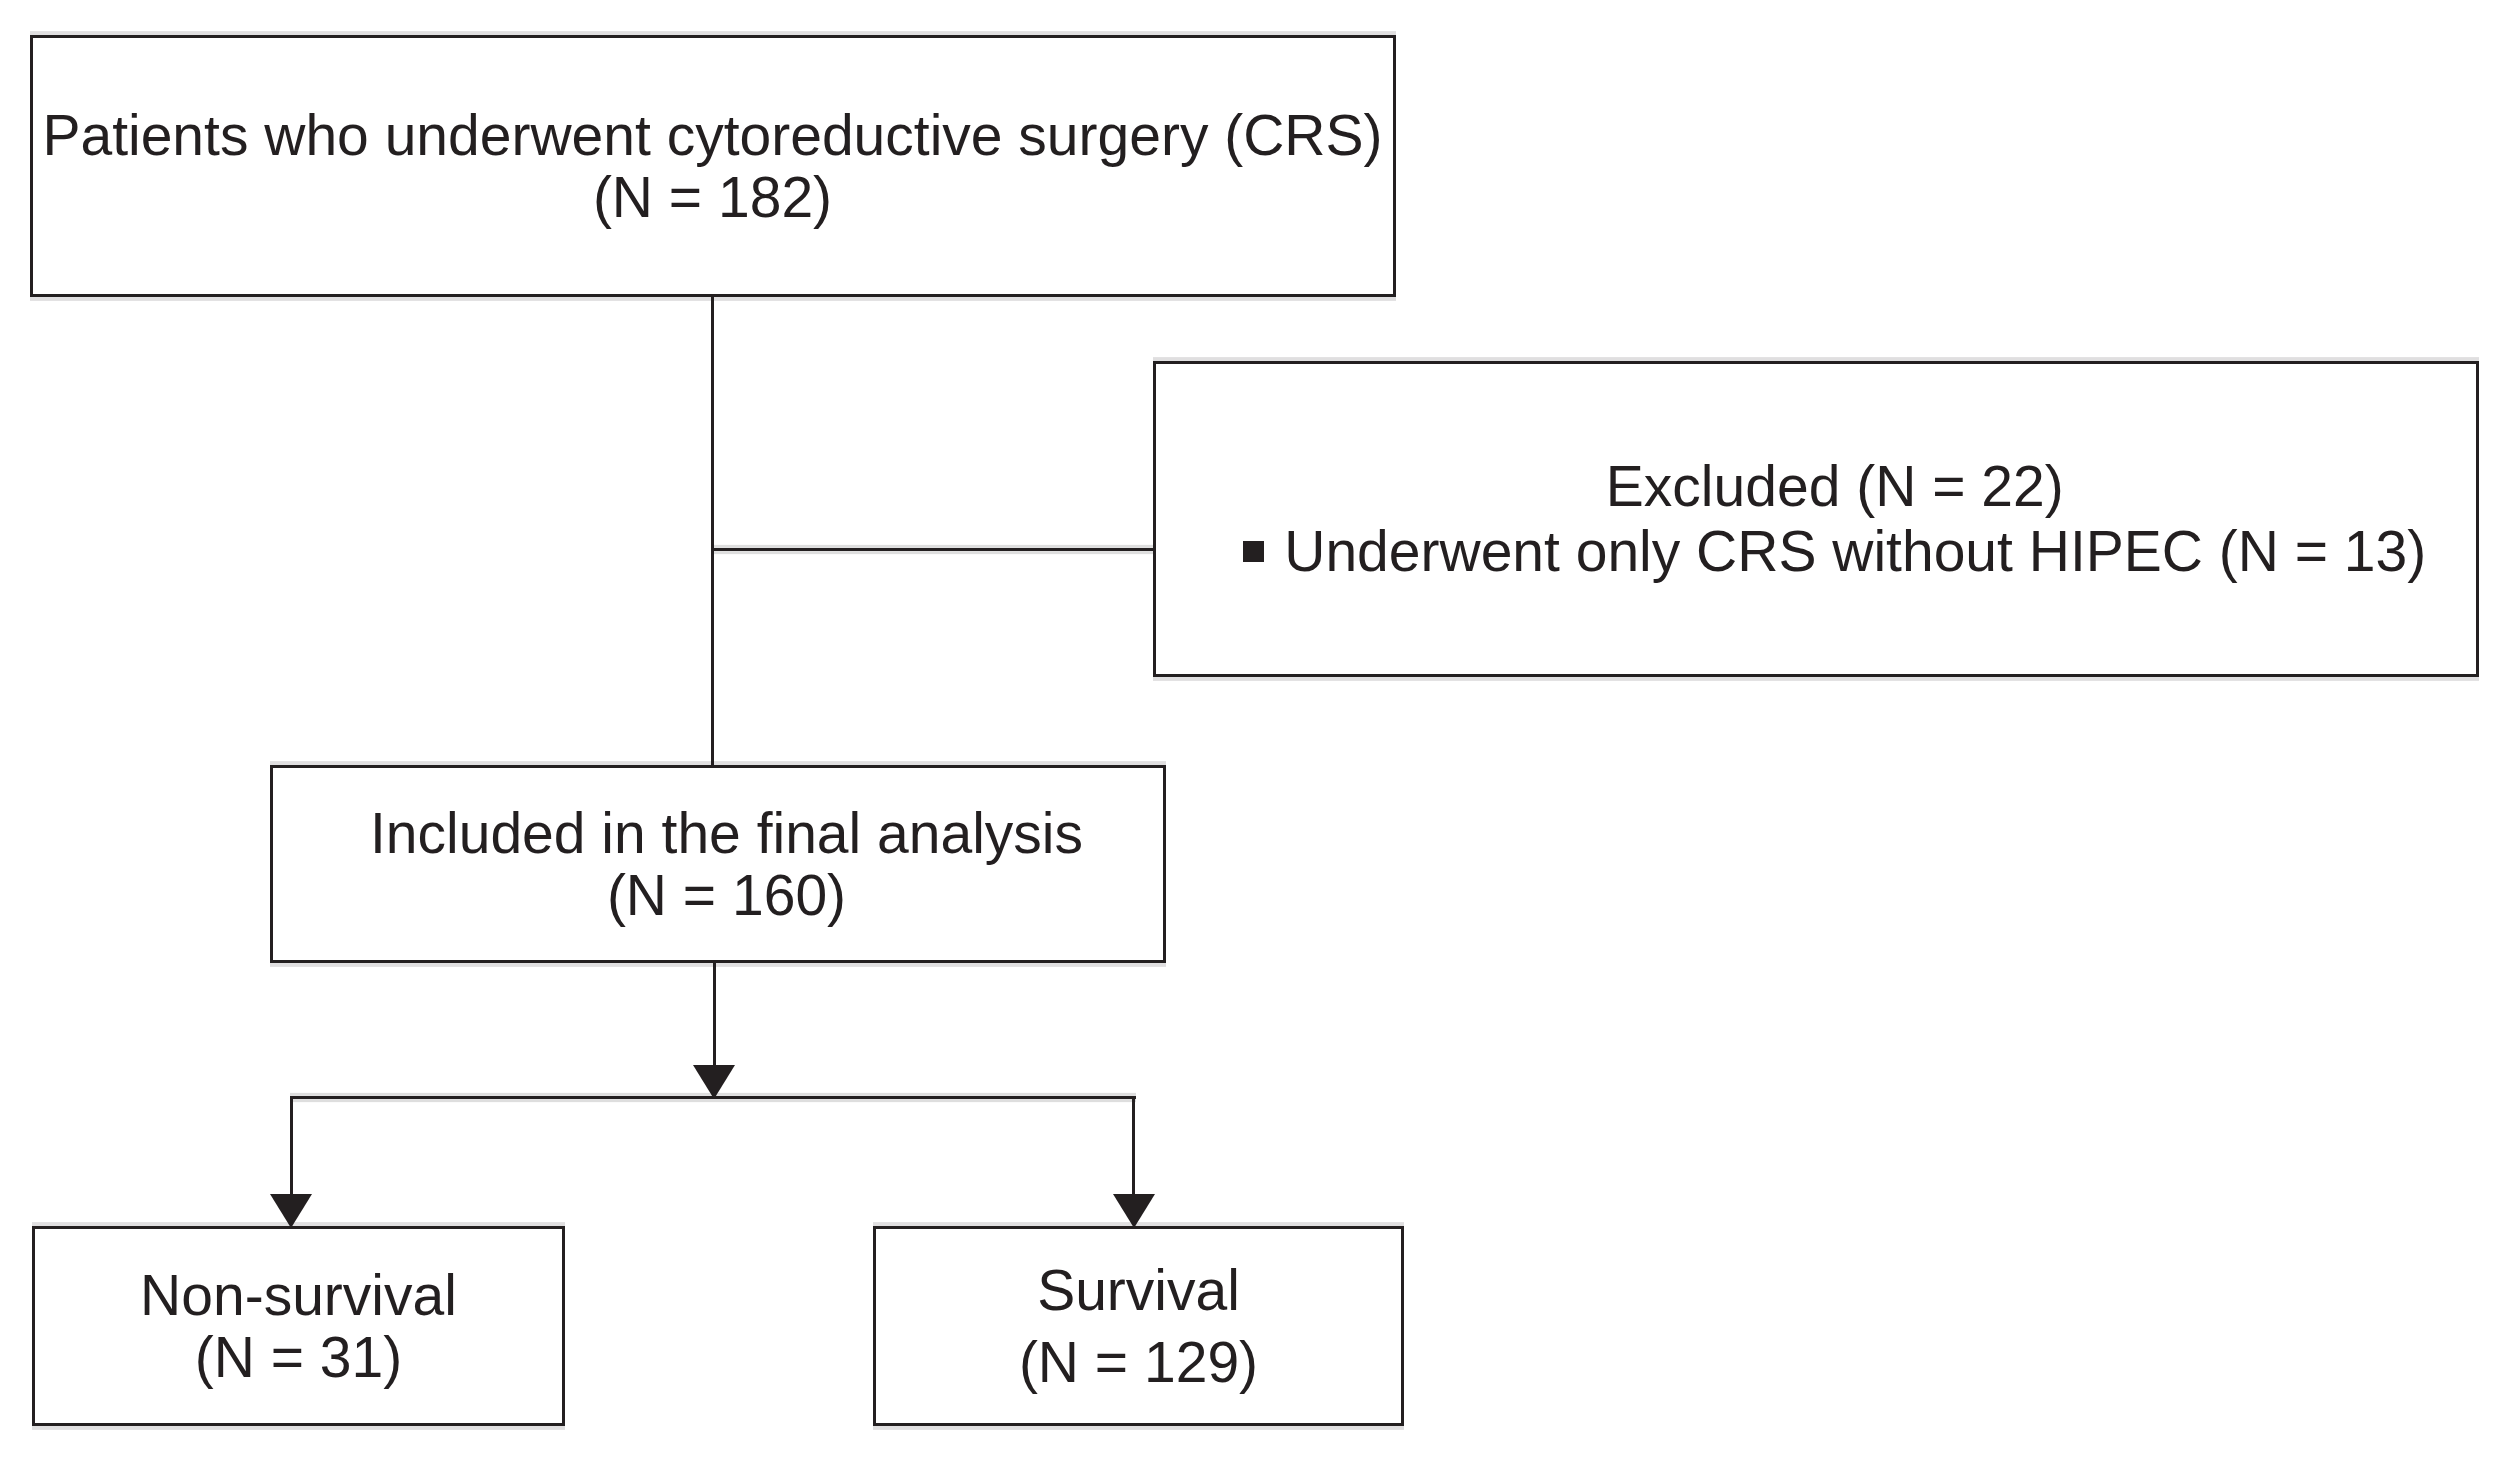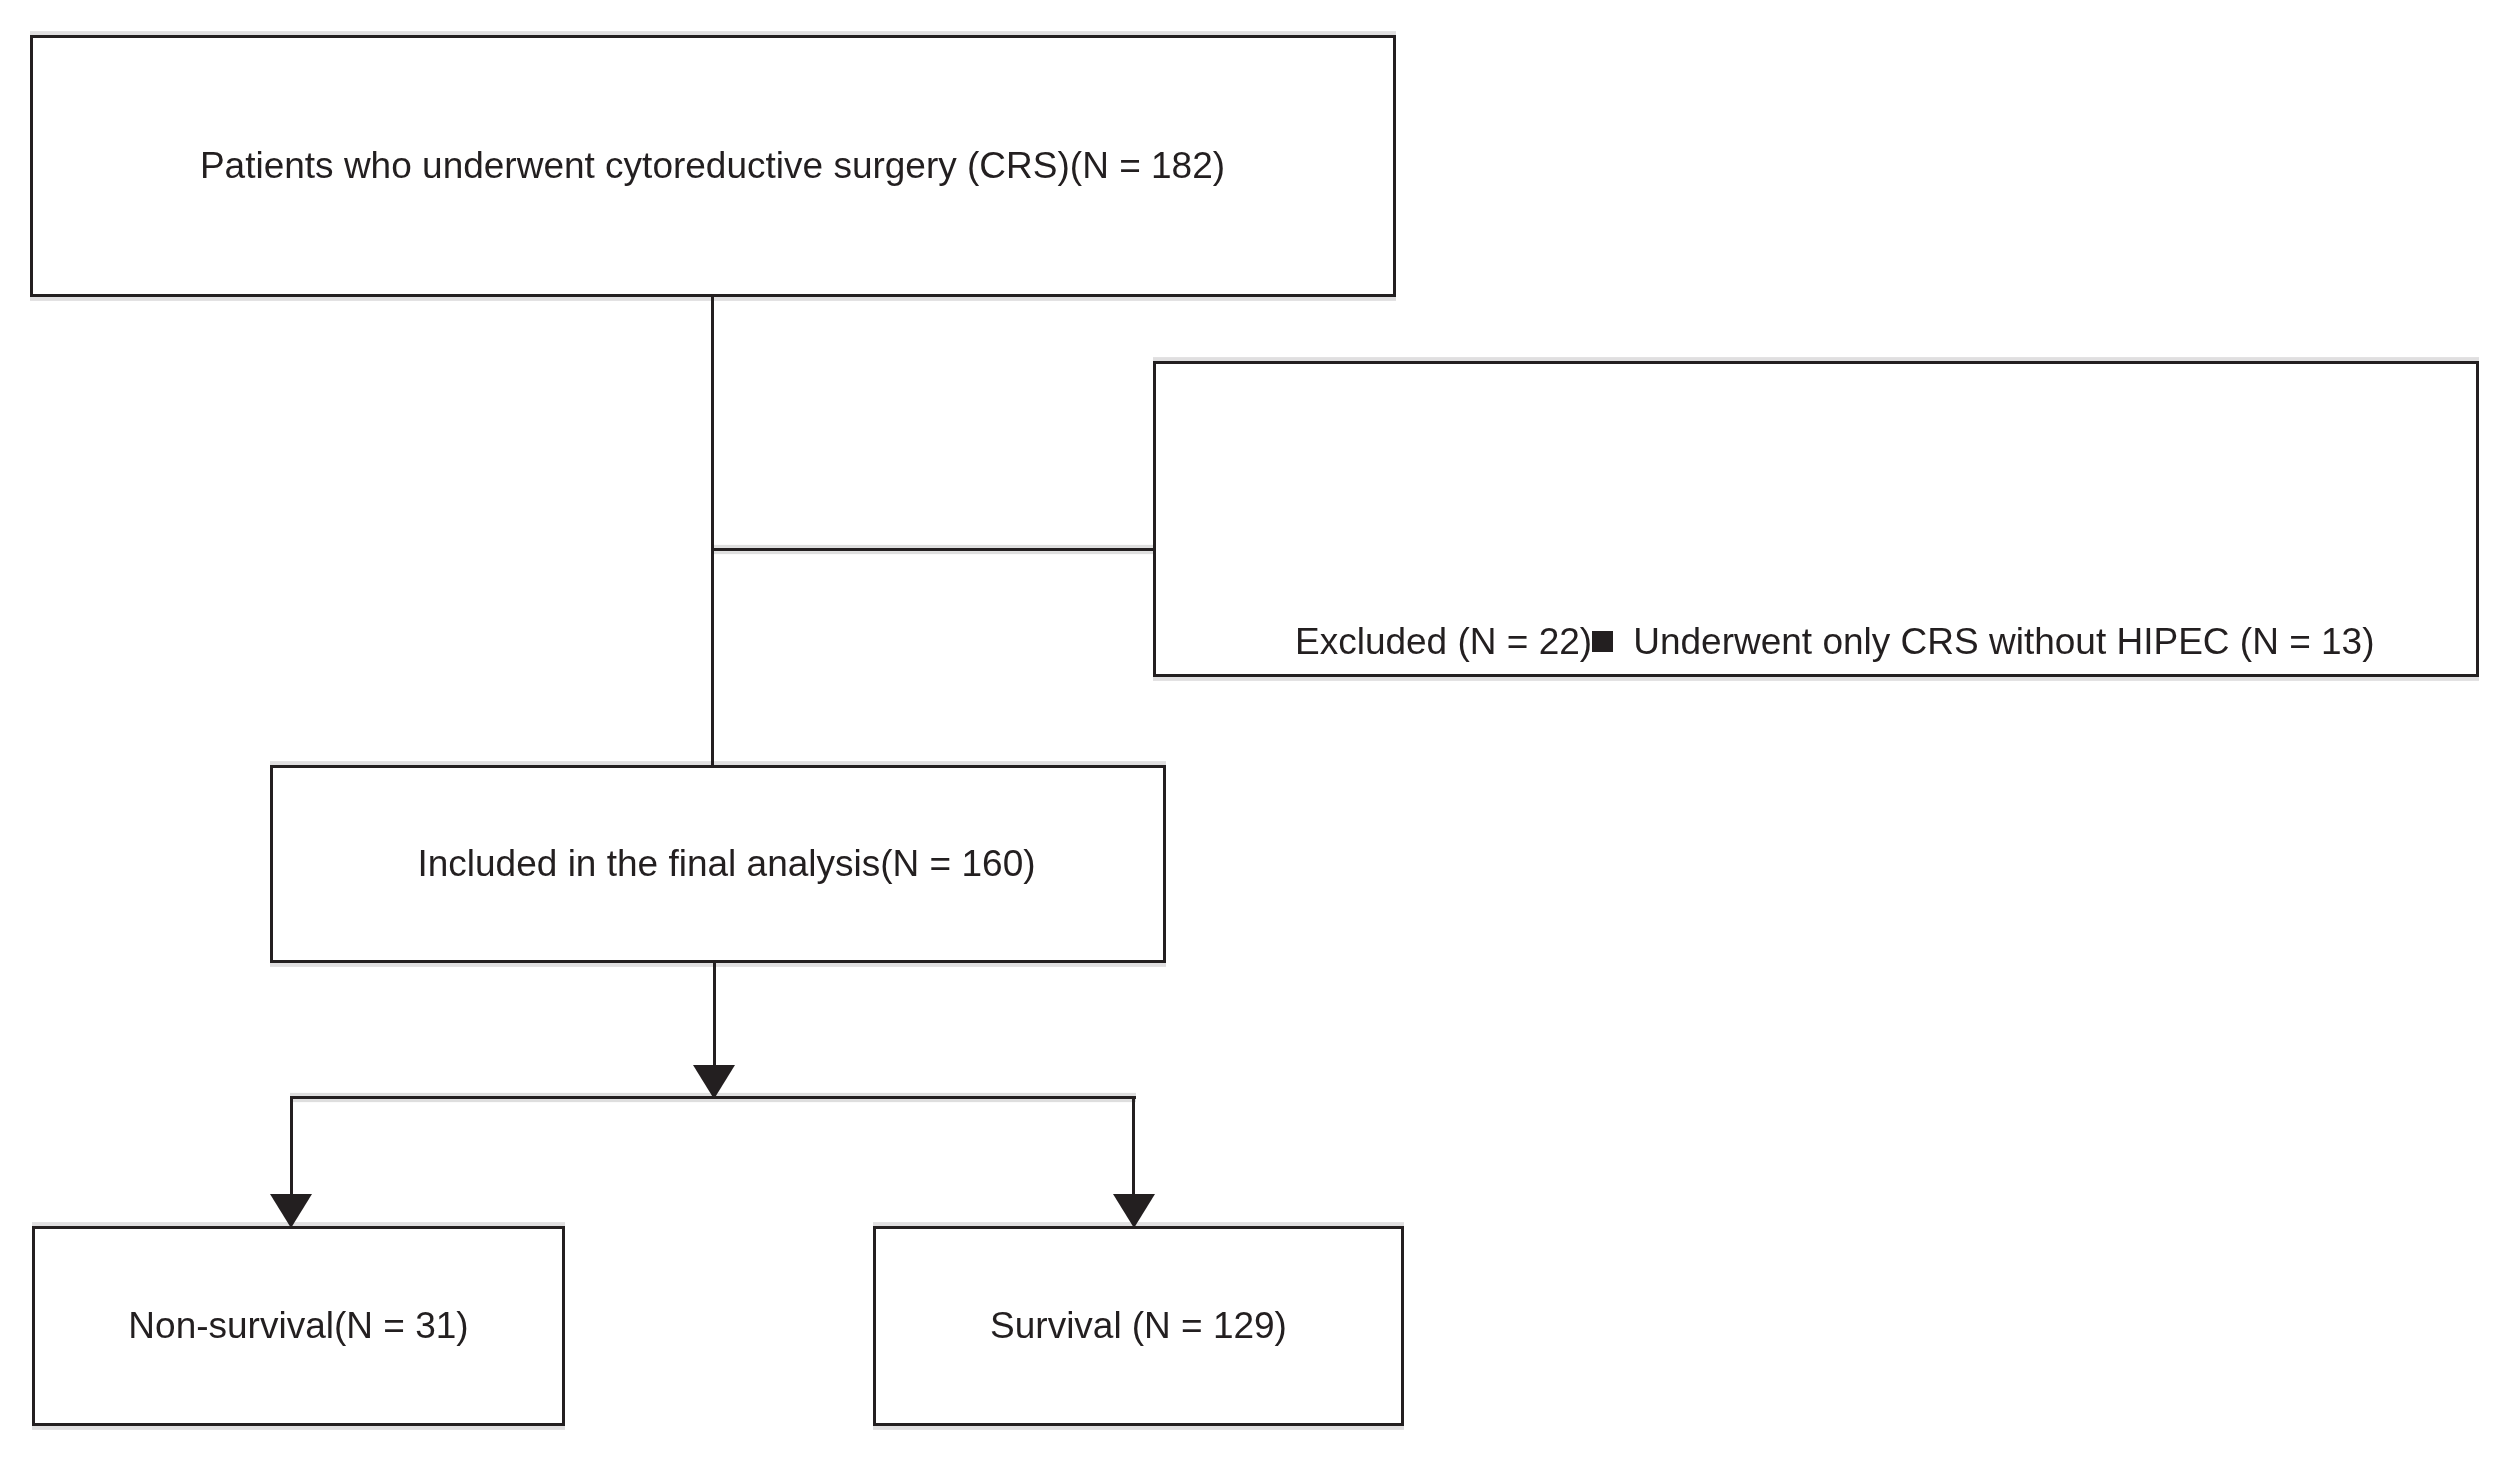--- a/index.html
+++ b/index.html
@@ -13,32 +13,32 @@
     height: 1468px;
     background: var(--paper);
     overflow: hidden;
   }
 
   .box {
     position: absolute;
     border: 3.1px solid var(--ink);
     background: var(--paper);
     display: flex;
-    flex-direction: row;
+    flex-direction: column;
     justify-content: center;
-    font-size: 37px;
+    font-size: 57px;
     line-height: 62px;
     box-shadow: 0 -3.9px 0 rgba(35,31,32,0.14), 0 3.9px 0 rgba(35,31,32,0.14);
   }
   .box.centered { align-items: center; text-align: center; }
 
   .txt-line { white-space: nowrap; }
 
   .box.list {
-    align-items: flex-end;
+    align-items: center;
     text-align: left;
     padding-left: 53px;
     padding-right: 15.5px;
     line-height: 65px;
   }
   .bullet-row { display: flex; align-items: center; white-space: nowrap; }
   .sq {
     display: inline-block;
     width: 21px; height: 21px;
     background: var(--ink);

